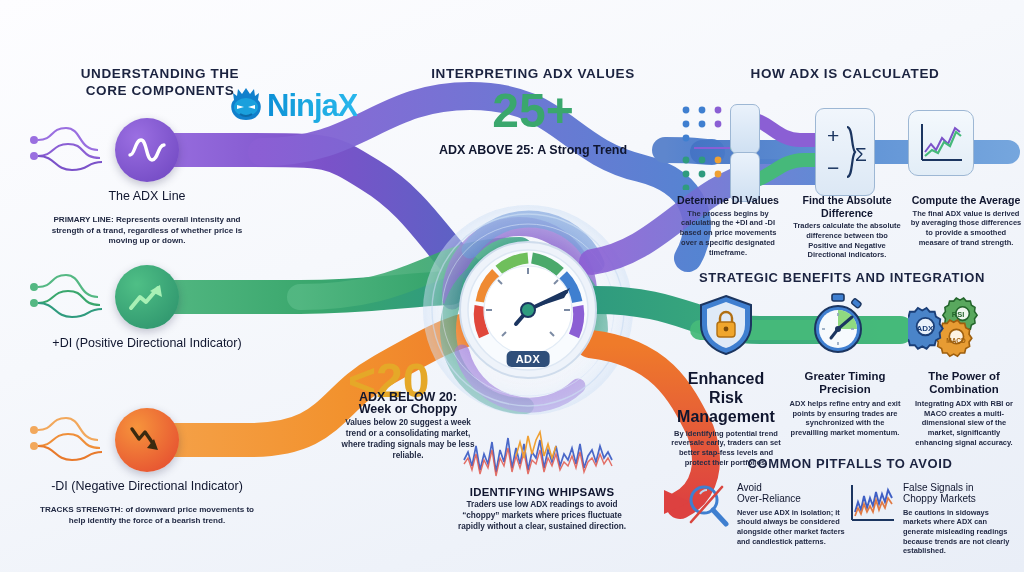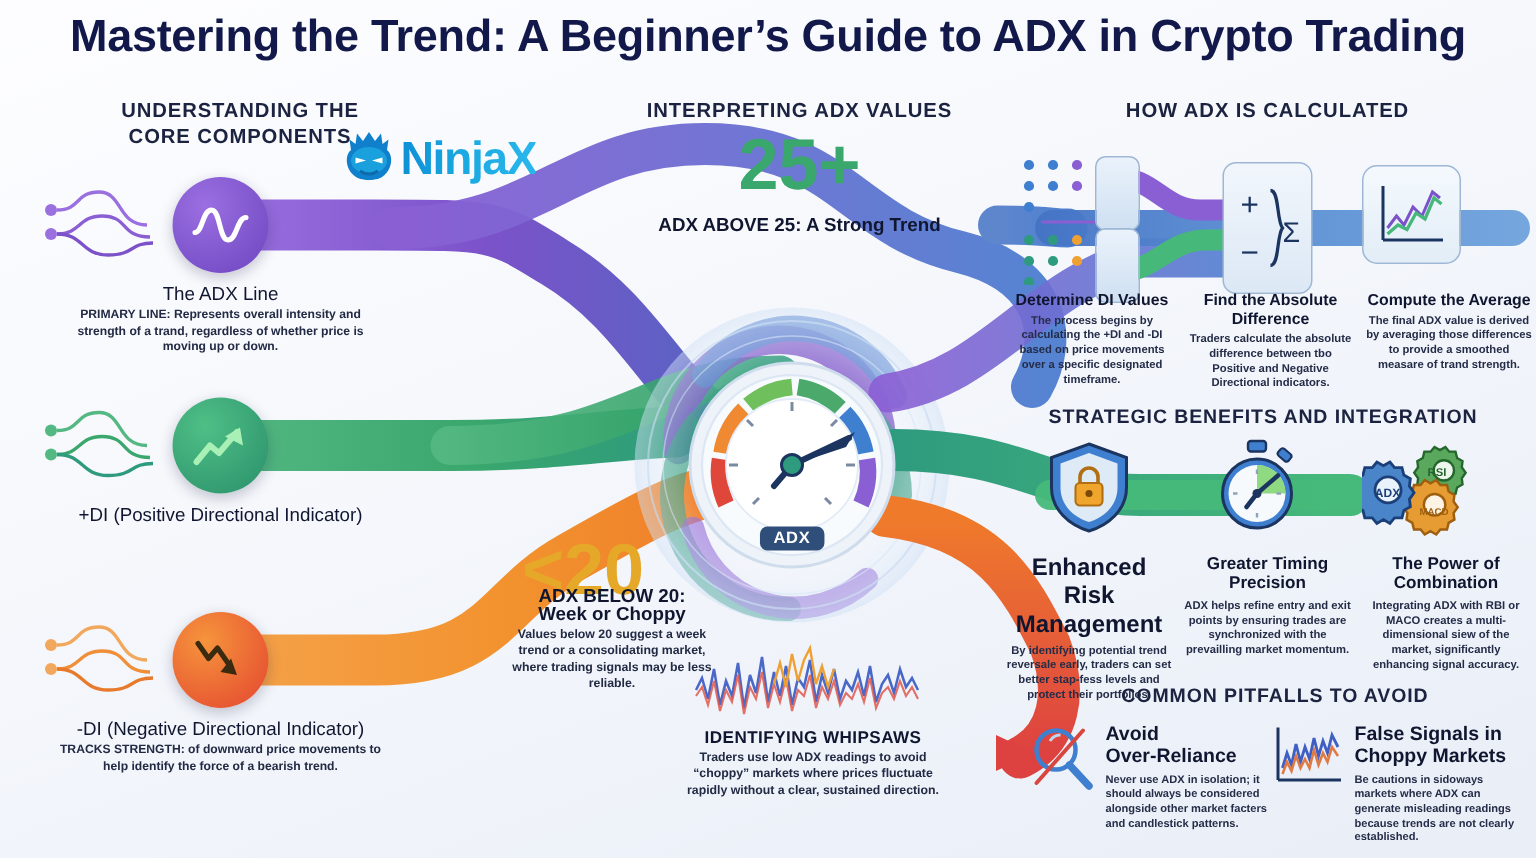--- a/index.html
+++ b/index.html
@@ -29,37 +29,37 @@
   }
 
   
   .node{width:250px;text-align:center;}
   .node .bubble{
     width:64px;height:64px;border-radius:50%;margin:0 auto;
     display:flex;align-items:center;justify-content:center;
     box-shadow:0 3px 9px rgba(30,30,70,.25);
   }
   .node .n-title{font-size:12.5px;font-weight:normal;margin-top:7px;color:#10162f;}
-  .node .n-desc{font-size:8.1px;line-height:1.32;margin-top:2px;color:#222a44;padding:0 16px;font-weight:bold;}
+  .node .n-desc{font-size:8.1px;line-height:1.32;margin-top:12px;color:#222a44;padding:0 16px;font-weight:bold;}
 
   
   .big-num{font-size:48px;font-weight:bold;line-height:.95;text-align:center;}
   .c-title{font-size:12.5px;font-weight:bold;text-align:center;color:#10162f;}
   .c-desc{font-size:8.2px;line-height:1.34;text-align:center;color:#222a44;font-weight:bold;}
 
   
   .triad{display:flex;justify-content:space-between;width:350px;}
   .tri-col{width:112px;text-align:center;}
   .tri-col .t-title{font-size:10.6px;font-weight:bold;line-height:1.18;color:#10162f;margin-top:4px;}
   .tri-col .t-desc{font-size:7.5px;line-height:1.3;color:#242c47;margin-top:2px;font-weight:bold;}
 
   
   .pit{display:flex;gap:7px;width:168px;}
   .pit .p-txt{flex:1;}
-  .pit .p-title{font-size:13px;font-weight:bold;line-height:1.14;color:#10162f;}
+  .pit .p-title{font-size:10px;font-weight:normal;line-height:1.14;color:#10162f;}
   .pit .p-desc{font-size:7.4px;line-height:1.3;color:#242c47;margin-top:3px;font-weight:bold;}
 
   
   #brand-logo{display:flex;align-items:flex-end;gap:3px;}
   #brand-wordmark{
     font-size:31px;font-weight:bold;letter-spacing:-1px;
     background:linear-gradient(90deg,#0d8fd6 0%,#1aa8e0 45%,#29b6ec 100%);
     -webkit-background-clip:text;background-clip:text;color:transparent;
     font-family:"Liberation Sans",sans-serif;
   }
@@ -151,21 +151,20 @@
 
     <path d="M665,150 C700,150 700,152 712,152" stroke="url(#gBlueIn)" stroke-width="26" fill="none" stroke-linecap="round"></path>
     <rect x="690" y="140" width="330" height="24" rx="12" fill="url(#gBlueBar)" opacity=".95"></rect>
 
     <path d="M742,118 C770,118 775,140 800,140 L830,140" stroke="#8b5fd4" stroke-width="14" fill="none" stroke-linecap="round"></path>
     <path d="M742,182 C770,182 778,160 804,160 L832,160" stroke="#46b97a" stroke-width="14" fill="none" stroke-linecap="round"></path>
 
     <rect x="690" y="320" width="230" height="20" rx="10" fill="#46b97a" opacity=".95"></rect>
   </svg>
 
-  <div class="abs" id="page-title">Mastering the Trend: A Beginner’s Guide to ADX in Crypto Trading</div>
 
   <div class="abs" id="brand-logo" style="left:228px;top:86px;">
     <svg width="36" height="38" viewBox="0 0 36 38">
       <path d="M18 2 L22 8 L26 3 L27 10 L31 7 L30 14 C34 17 34 26 28 31 C24 35 12 35 8 31 C2 26 2 17 6 14 L5 7 L9 10 L10 3 L14 8 Z" fill="#1180cc"></path>
       <ellipse cx="18" cy="21" rx="12" ry="9" fill="#1aa0dd"></ellipse>
       <path d="M9 19 L16 21 L9 23 Z" fill="#fff"></path>
       <path d="M27 19 L20 21 L27 23 Z" fill="#fff"></path>
       <path d="M12 28 q6 4 12 0" stroke="#0c6ba8" stroke-width="2" fill="none"></path>
     </svg>
     <span id="brand-wordmark">NinjaX</span>

